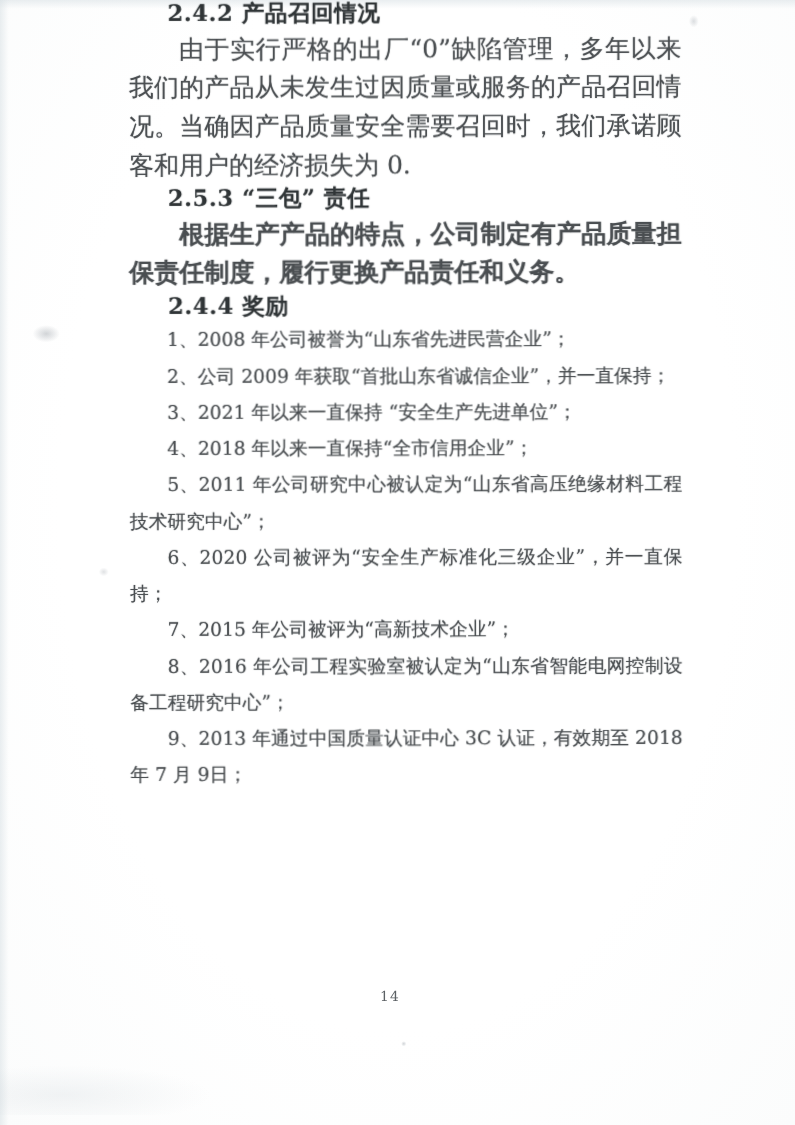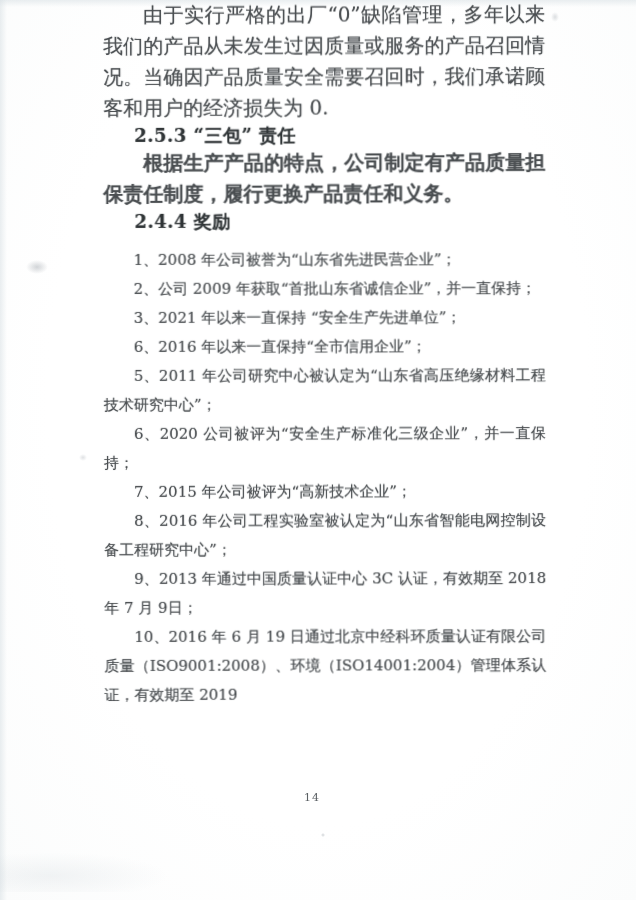--- a/index.html
+++ b/index.html
@@ -46,21 +46,21 @@
     margin: 0;
     font-size: 20px;
     line-height: 31px;
     text-align: justify;
     text-indent: 2em;
     color: #4a4e51;
   }
   .para-recall { margin-top: 21px; }
   .para-sanbao { margin-top: 18px; font-weight: bold; }
   .awards-list {
-    margin-top: 12px;
+    margin-top: 0;
   }
   p.list-item {
     margin: 0;
     font-size: 15px;
     line-height: 29px;
     text-align: justify;
     text-indent: 2em;
     color: #4a4e51;
   }
   .page-number {
@@ -99,38 +99,38 @@
     left: 0px; top: 852px; width: 170px; height: 40px;
     background: radial-gradient(ellipse at 30% 60%, rgba(185,195,202,0.18) 0%, rgba(185,195,202,0) 70%);
   }
 </style>
 </head>
 <body>
 
 <div class="sheet">
   <div class="content">
 
+    <h1 class="heading heading-recall">2.4.2 产品召回情况</h1>
     <p class="body-para para-recall">由于实行严格的出厂“0”缺陷管理，多年以来我们的产品从未发生过因质量或服务的产品召回情况。当确因产品质量安全需要召回时，我们承诺顾客和用户的经济损失为 0.</p>
 
     <h1 class="heading heading-sanbao">2.5.3 “三包” 责任</h1>
     <p class="body-para para-sanbao">根据生产产品的特点，公司制定有产品质量担保责任制度，履行更换产品责任和义务。</p>
 
     <h1 class="heading heading-awards">2.4.4 奖励</h1>
 
     <div class="awards-list">
       <p class="list-item">1、2008 年公司被誉为“山东省先进民营企业”；</p>
       <p class="list-item">2、公司 2009 年获取“首批山东省诚信企业”，并一直保持；</p>
       <p class="list-item">3、2021 年以来一直保持 “安全生产先进单位”；</p>
-      <p class="list-item">6、2016 年以来一直保持“全市信用企业”；</p>
+      <p class="list-item">4、2018 年以来一直保持“全市信用企业”；</p>
       <p class="list-item">5、2011 年公司研究中心被认定为“山东省高压绝缘材料工程技术研究中心”；</p>
       <p class="list-item">6、2020 公司被评为“安全生产标准化三级企业”，并一直保持；</p>
       <p class="list-item">7、2015 年公司被评为“高新技术企业”；</p>
       <p class="list-item">8、2016 年公司工程实验室被认定为“山东省智能电网控制设备工程研究中心”；</p>
       <p class="list-item">9、2013 年通过中国质量认证中心 3C 认证，有效期至 2018 年 7 月 9日；</p>
-      <p class="list-item">10、2016 年 6 月 19 日通过北京中经科环质量认证有限公司质量（ISO9001:2008）、环境（ISO14001:2004）管理体系认证，有效期至 2019</p>
     </div>
 
   </div>
 
   <div class="page-number">14</div>
 
   <div class="speck speck-a"></div>
   <div class="speck speck-b"></div>
   <div class="speck speck-c"></div>
   <div class="speck speck-d"></div>

